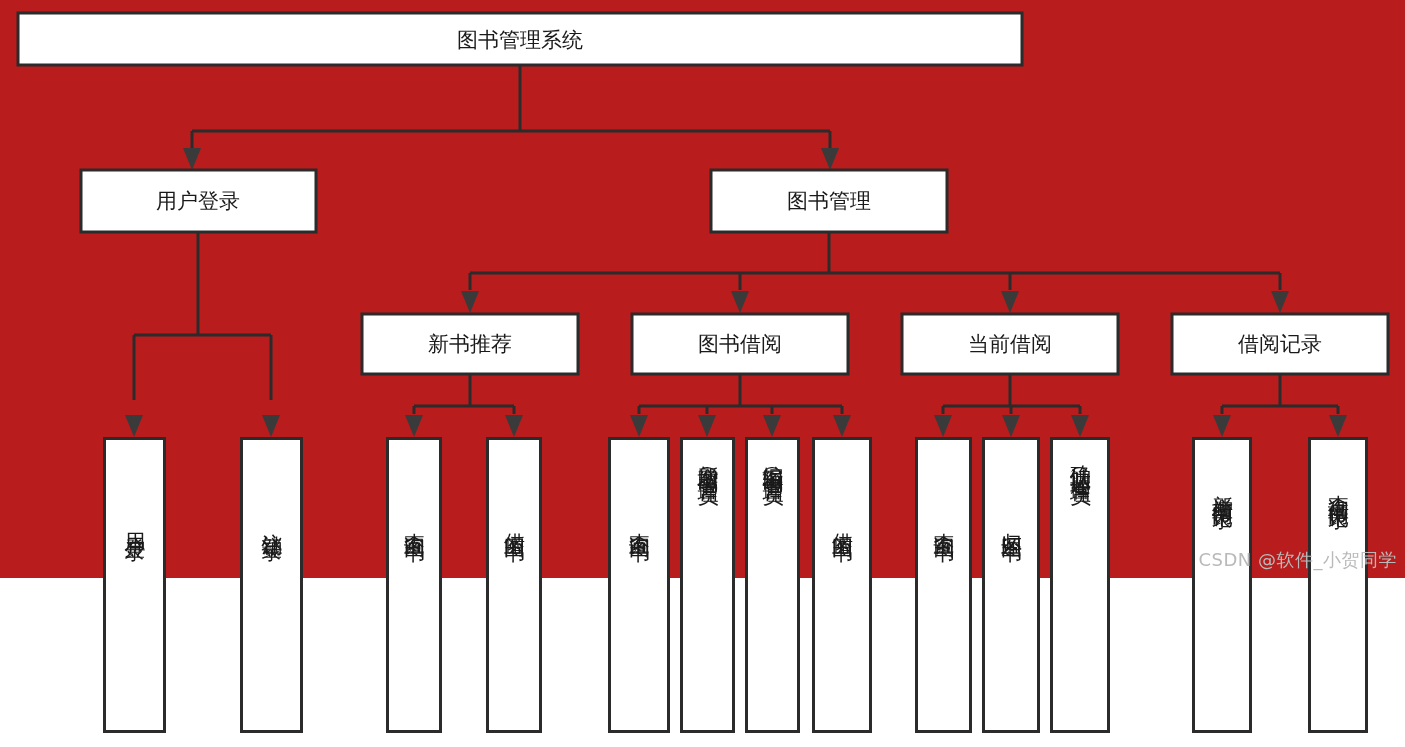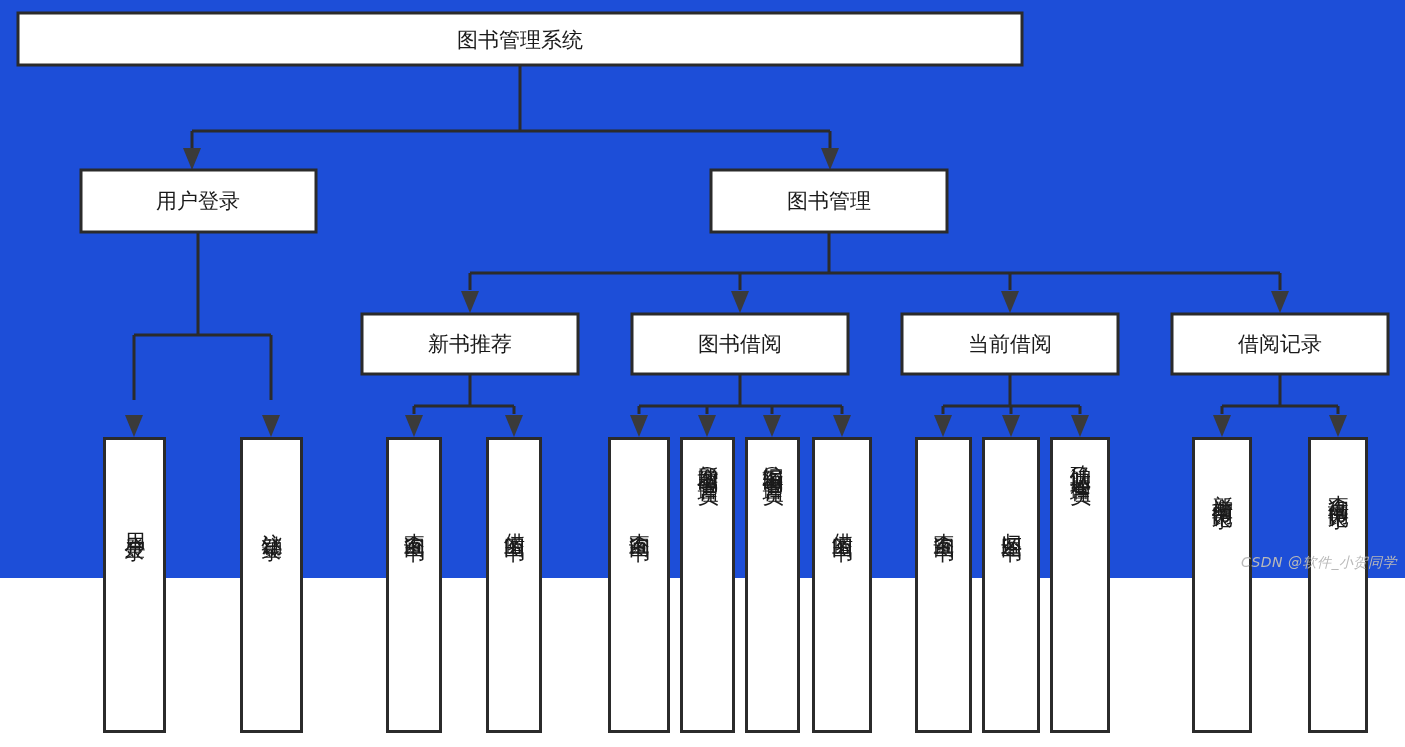--- a/index.html
+++ b/index.html
@@ -11,21 +11,21 @@
   body {
     width: 1405px;
     height: 747px;
     font-family: "DejaVu Sans", "Liberation Sans", sans-serif;
     overflow: hidden;
   }
   #diagram-root {
     position: relative;
     width: 1405px;
     height: 578px;
-    background: #1d4ed8;
+    background: #b91c1c;
   }
   svg.tree-canvas {
     position: absolute;
     top: 0;
     left: 0;
     width: 1405px;
     height: 747px;
     display: block;
   }
   .node-box {
@@ -48,26 +48,25 @@
     font-size: 21px;
     fill: #1a1a1a;
     text-anchor: middle;
     dominant-baseline: middle;
   }
   .watermark-text {
     position: absolute;
     right: 8px;
     bottom: 6px;
     font-family: "DejaVu Sans", "Liberation Sans", sans-serif;
-    font-size: 14px;
+    font-size: 18px;
     color: #b9b9b9;
     letter-spacing: 0.5px;
     white-space: nowrap;
     pointer-events: none;
-    font-style: italic;
   }
   .vleaf {
     position: absolute;
     box-sizing: border-box;
     background: #ffffff;
     border: 3px solid #2b2b2b;
     display: flex;
     justify-content: center;
     align-items: flex-start;
   }

